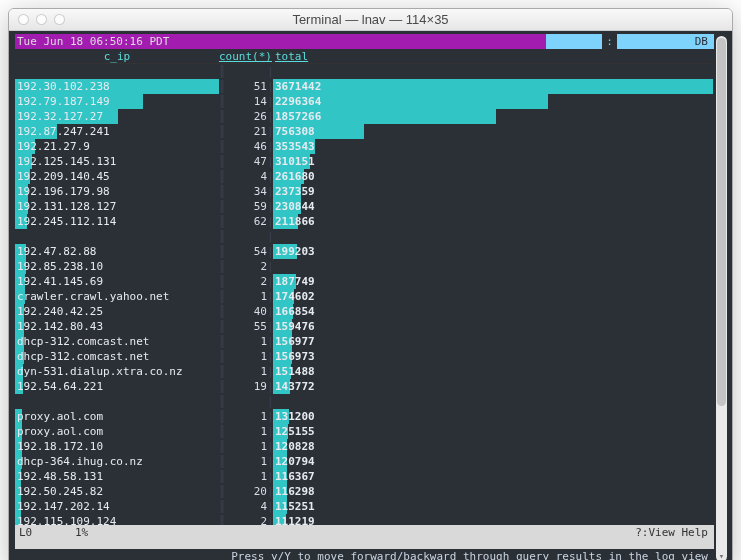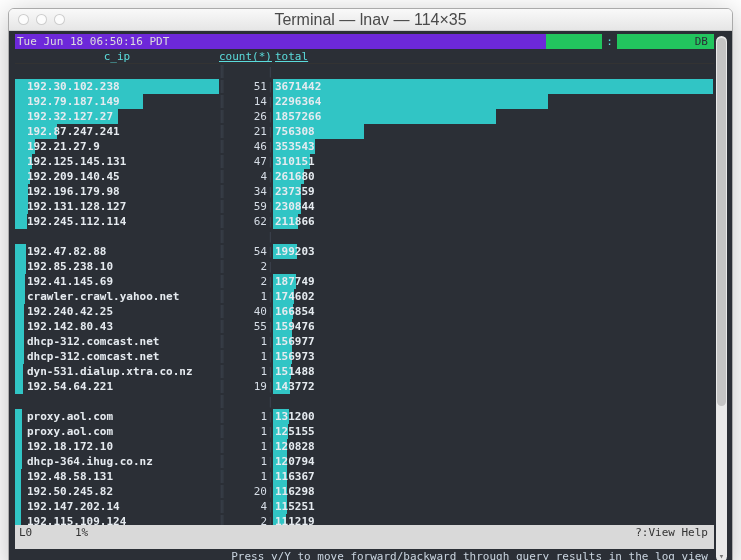--- a/index.html
+++ b/index.html
@@ -33,50 +33,50 @@
   .traffic {
     display: flex; gap: 7px; padding-left: 9px;
   }
   .dot {
     width: 11px; height: 11px; border-radius: 50%;
     border: 1px solid rgba(0,0,0,0.18);
     background: #fcfcfc;
   }
   .title-text {
     position: absolute; left: 0; right: 0; text-align: center;
-    font-size: 16px; color: #4a4a4a;
+    font-size: 13px; color: #4a4a4a;
   }
   .terminal {
     flex: 1;
     background: #2b2f36;
     color: #d6dde6;
     font-family: "Menlo","Monaco","Consolas",monospace;
     font-size: 11px;
     line-height: 15px;
     position: relative;
     overflow: hidden;
   }
   .term-inner {
     position: absolute; left:6px; right:18px; top:3px; bottom:3px;
     display: flex; flex-direction: column;
   }
   .topline {
     display: flex; height: 15px; align-items: stretch;
   }
   .top-left {
-    color: #dddddd; background:#6d28d9; padding-left:2px;
+    color: #dddddd; background:#a21caf; padding-left:2px;
     flex: 1;
   }
   .top-right {
     display:flex;
   }
   .top-seg {
     padding: 0 6px;
   }
-  .cyan-bg { background:#22c55e; color:#2b2f36; }
+  .cyan-bg { background:#7dd3fc; color:#2b2f36; }
   .dark-seg { background:#2b2f36; color:#5bdcdc; padding:0 4px;}
   .headers {
     display: flex; height:15px; color:#5bdcdc;
     border-bottom: 1px solid #333;
   }
   .headers span { display:inline-block; }
   .h-col1 { width: 204px; text-align:center; }
   .h-col2 { width: 48px; text-align:right; color:#5bdcdc; text-decoration: underline; }
   .h-col3 { padding-left:8px; text-decoration: underline; }
   .grid {
@@ -87,22 +87,22 @@
   }
   .row .cip {
     width: 204px; white-space: pre; overflow:hidden;
     position: relative;
   }
   .row .cip .bar {
     position:absolute; left:0; top:0; bottom:0;
     background:#31c5c5;
   }
   .row .cip .txt {
-    position:relative; z-index:2; padding-left:12px;
-    font-weight:bold; color:#e6ebf0;
+    position:relative; z-index:2; padding-left:2px;
+    font-weight:normal; color:#e6ebf0;
   }
   .row .sep {
     width: 6px; display:flex; justify-content:center;
     color:#3e4450;
   }
   .row .cnt {
     width: 42px; text-align:right; color:#d6dde6;
   }
   .row .sep2 { width:6px; text-align:center; color:#3e4450;}
   .row .total {

